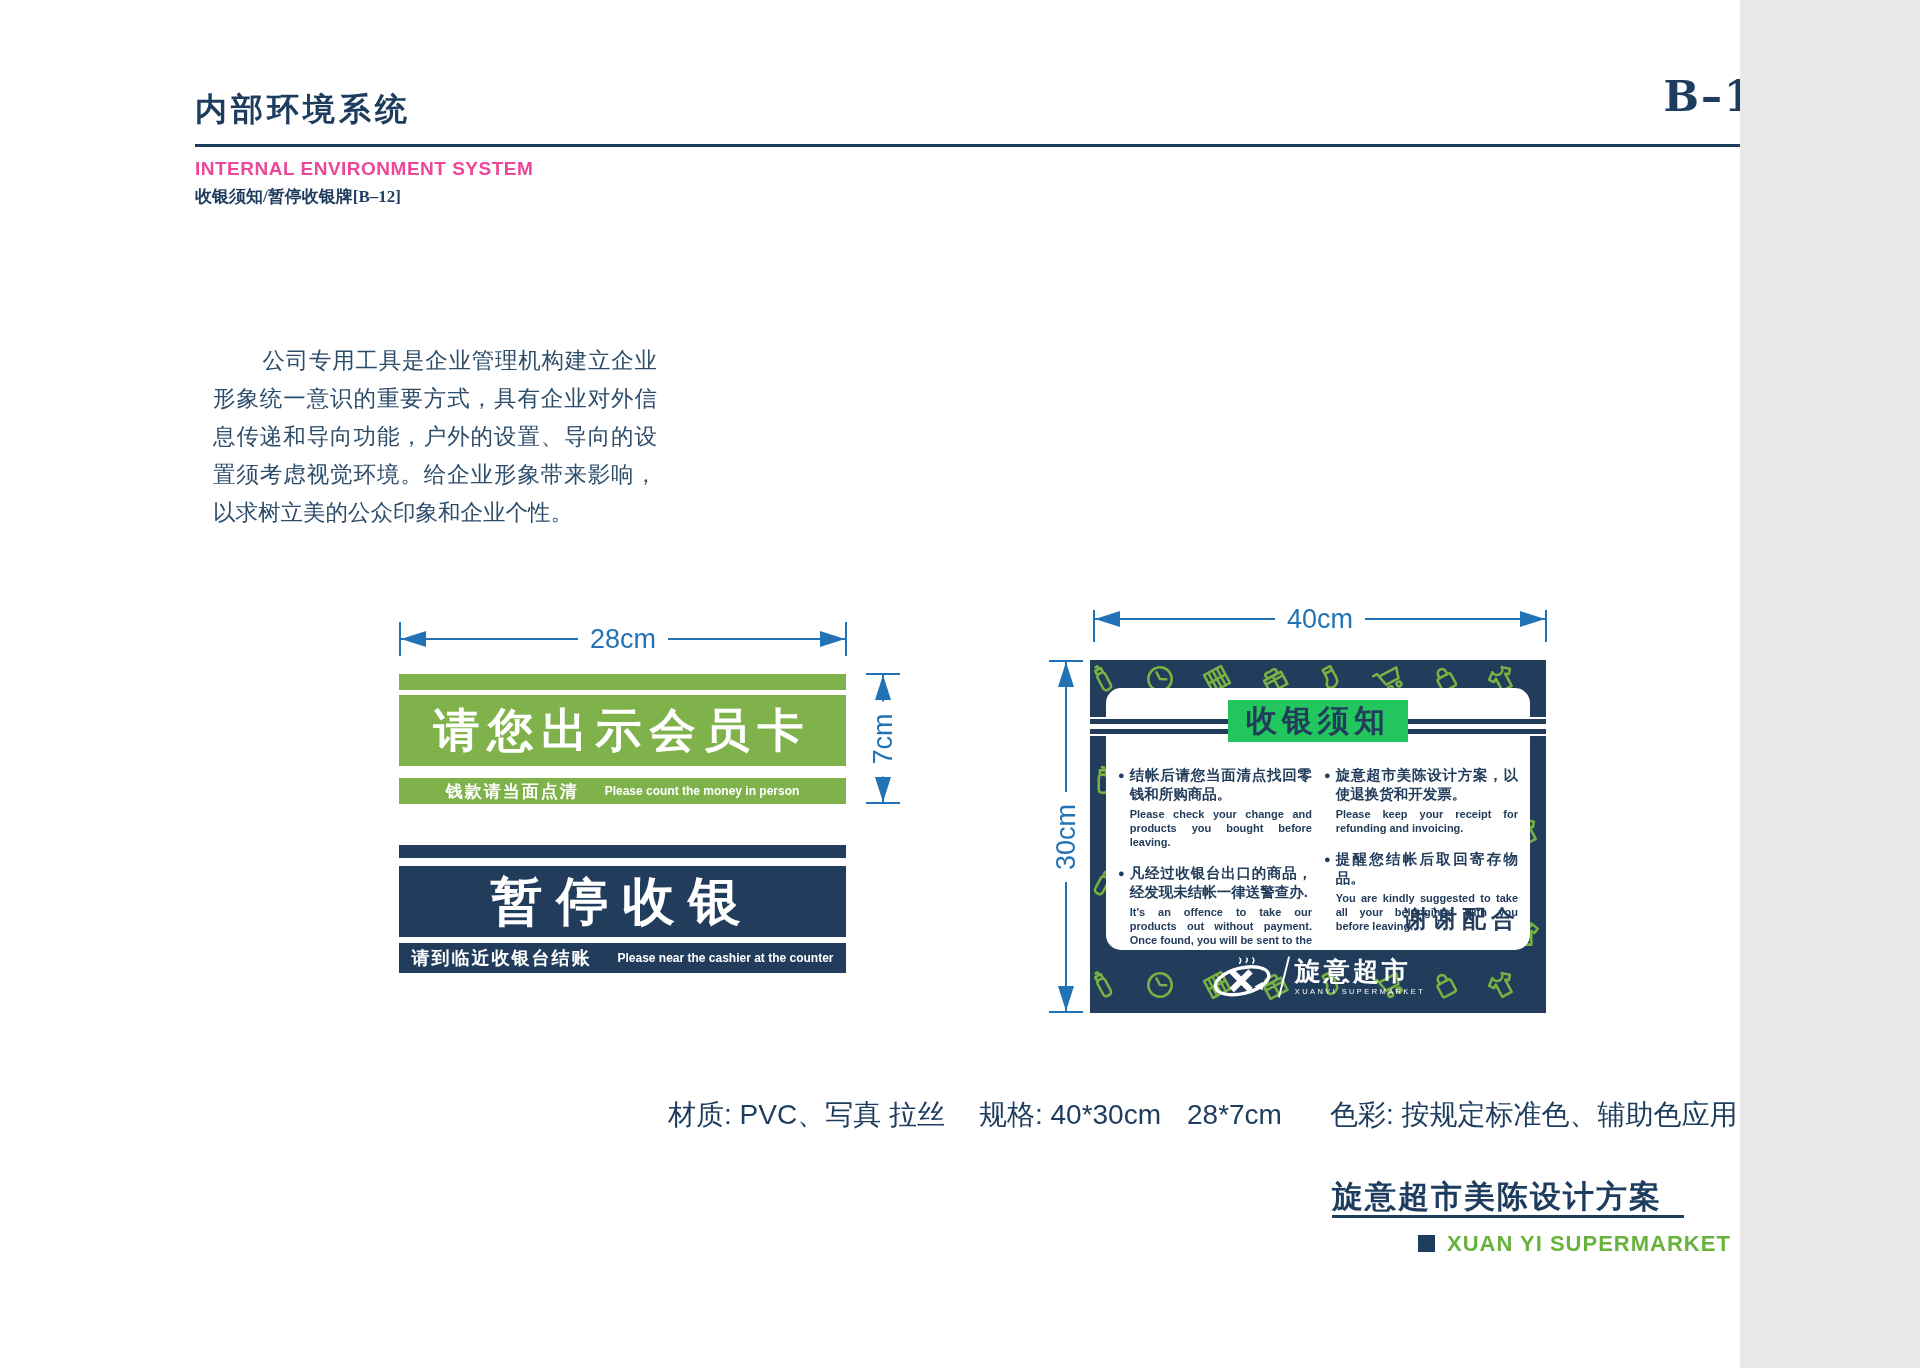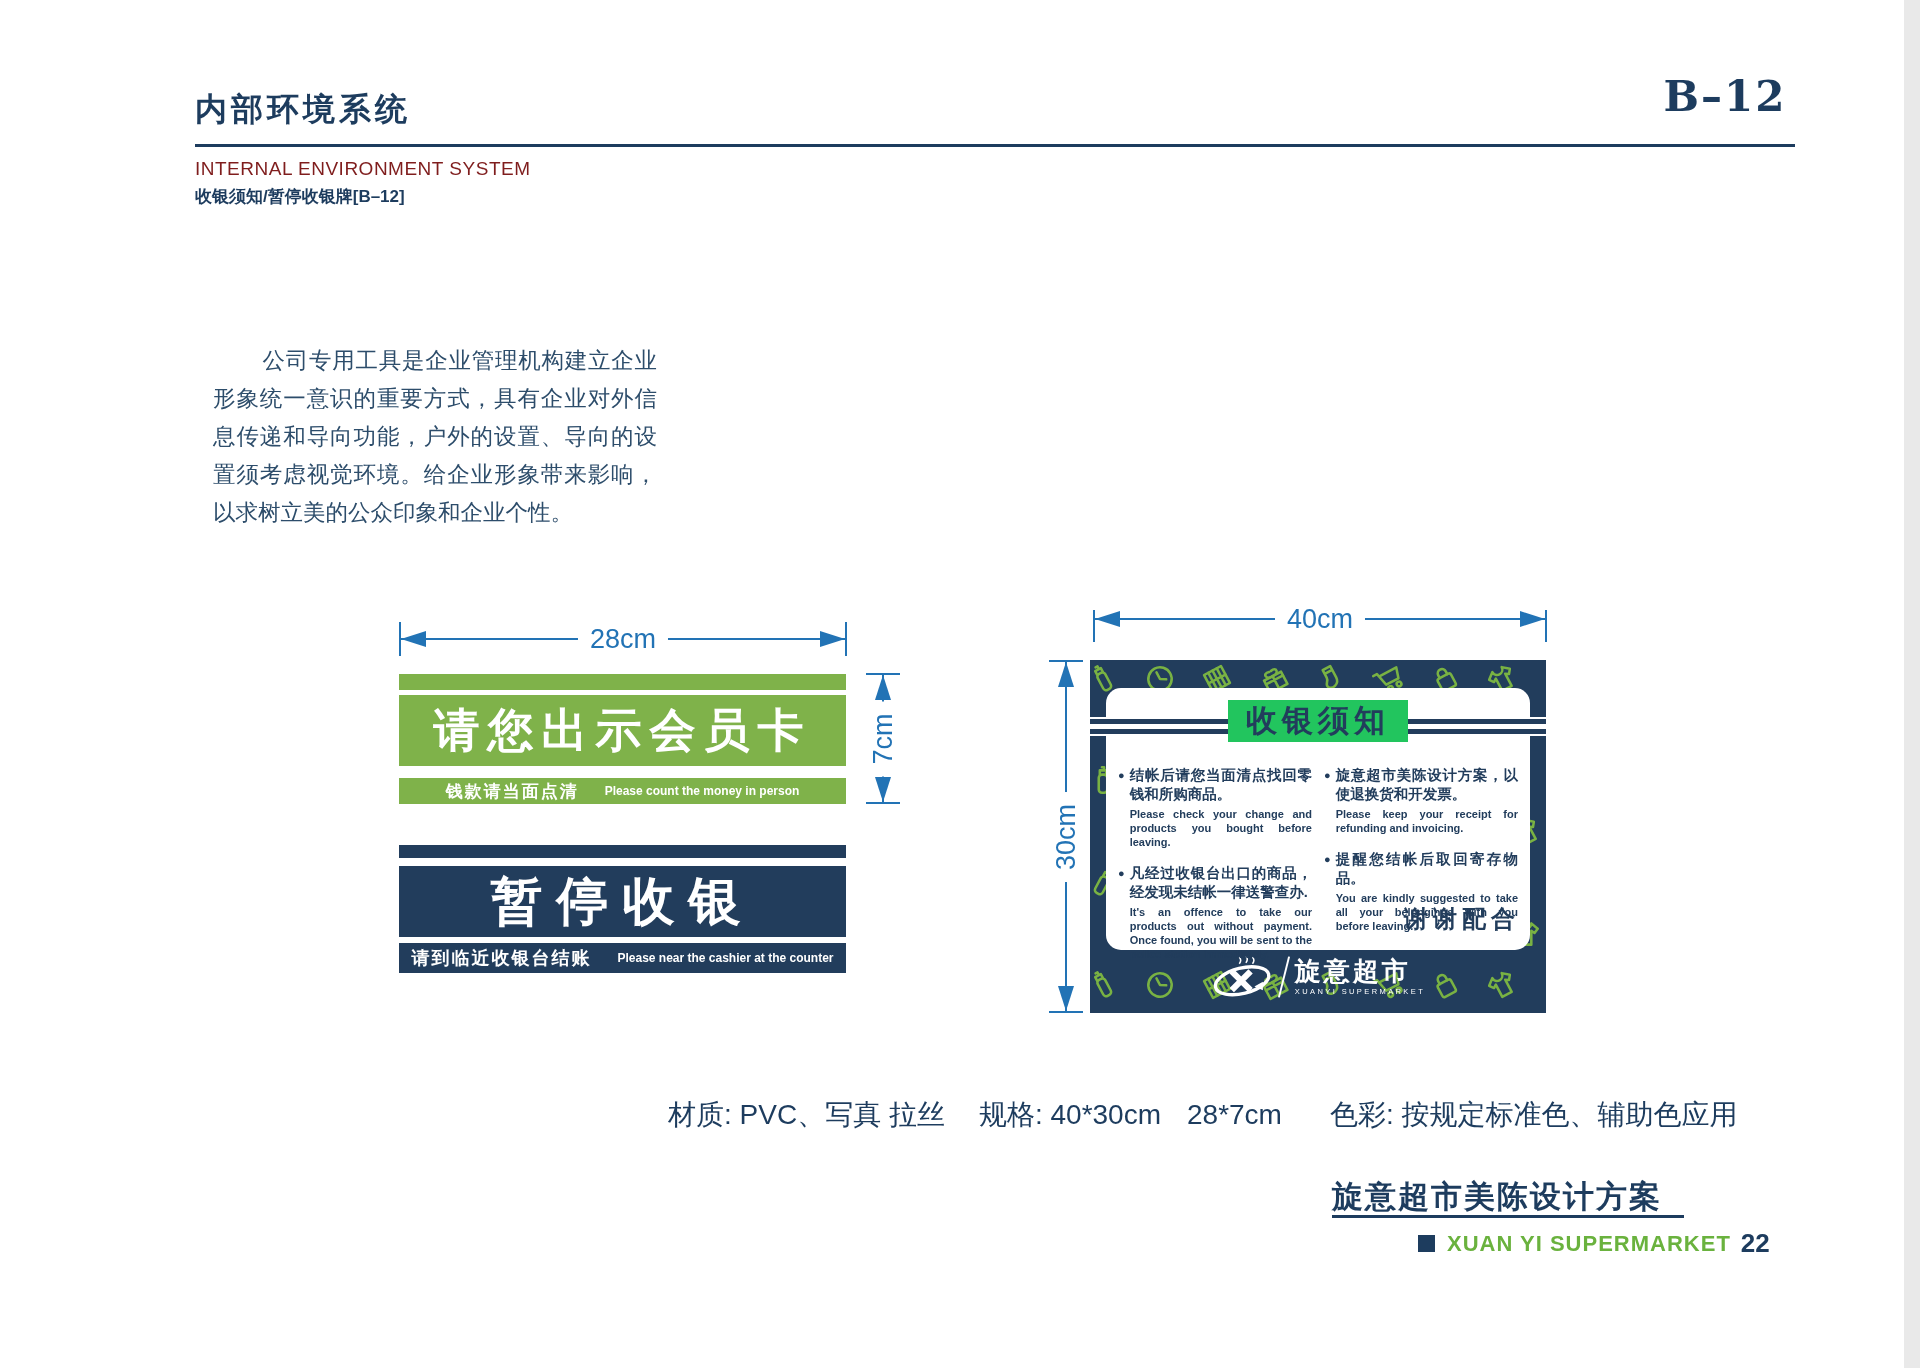--- a/index.html
+++ b/index.html
@@ -1,24 +1,24 @@
 <!DOCTYPE html>
 <html><head>
 <meta charset="utf-8">
 <style>
   html,body{margin:0;padding:0;background:#e9e9e9;}
-  #page{position:relative;width:1904px;height:1368px;background:#ffffff;overflow:hidden;
+  #page{position:relative;width:1740px;height:1368px;background:#ffffff;overflow:hidden;
         font-family:"Liberation Sans",sans-serif;color:#1d3c5e;}
   .abs{position:absolute;}
 
   
   .title-cn{left:195px;top:88px;font-size:32px;font-weight:bold;letter-spacing:4px;color:#1d3c5e;}
   .header-rule{left:195px;top:144px;width:1600px;height:3px;background:#1d3c5e;}
-  .title-en{left:195px;top:158px;font-size:19px;font-weight:normal;letter-spacing:.5px;color:#7f1d1d;}
-  .subtitle{left:195px;top:185px;font-size:17px;font-weight:bold;color:#1d3c5e;}
+  .title-en{left:195px;top:158px;font-size:19px;font-weight:bold;letter-spacing:.5px;color:#ec4899;}
+  .subtitle{left:195px;top:185px;font-size:17px;font-weight:bold;color:#1d3c5e;font-family:Liberation Serif, serif;}
   .page-code{left:1650px;top:72px;width:150px;text-align:center;font-family:"DejaVu Serif",serif;
              font-size:42px;font-weight:bold;letter-spacing:2px;color:#1d3c5e;}
 
   
   .intro{left:213px;top:342px;width:444px;font-size:22.5px;line-height:38px;color:#2d4d6b;
          text-align:justify;text-indent:2.2em;}
 
   
   .dim-line-h{position:absolute;height:1.6px;background:#2273b5;}
   .dim-line-v{position:absolute;width:1.6px;background:#2273b5;}

